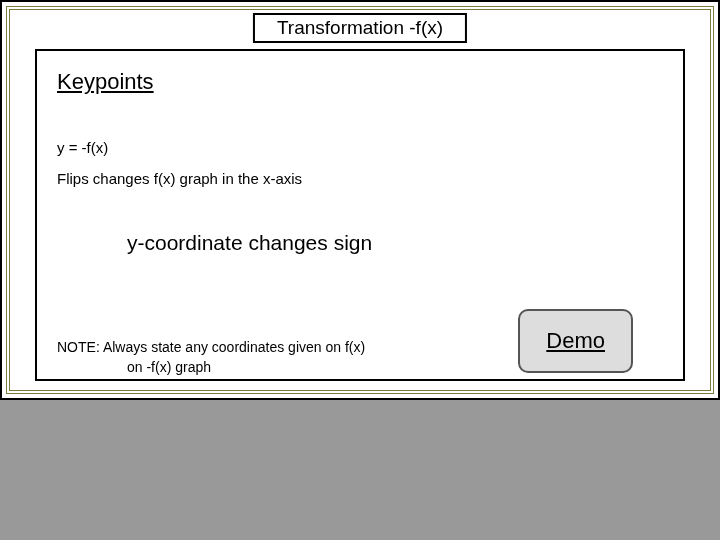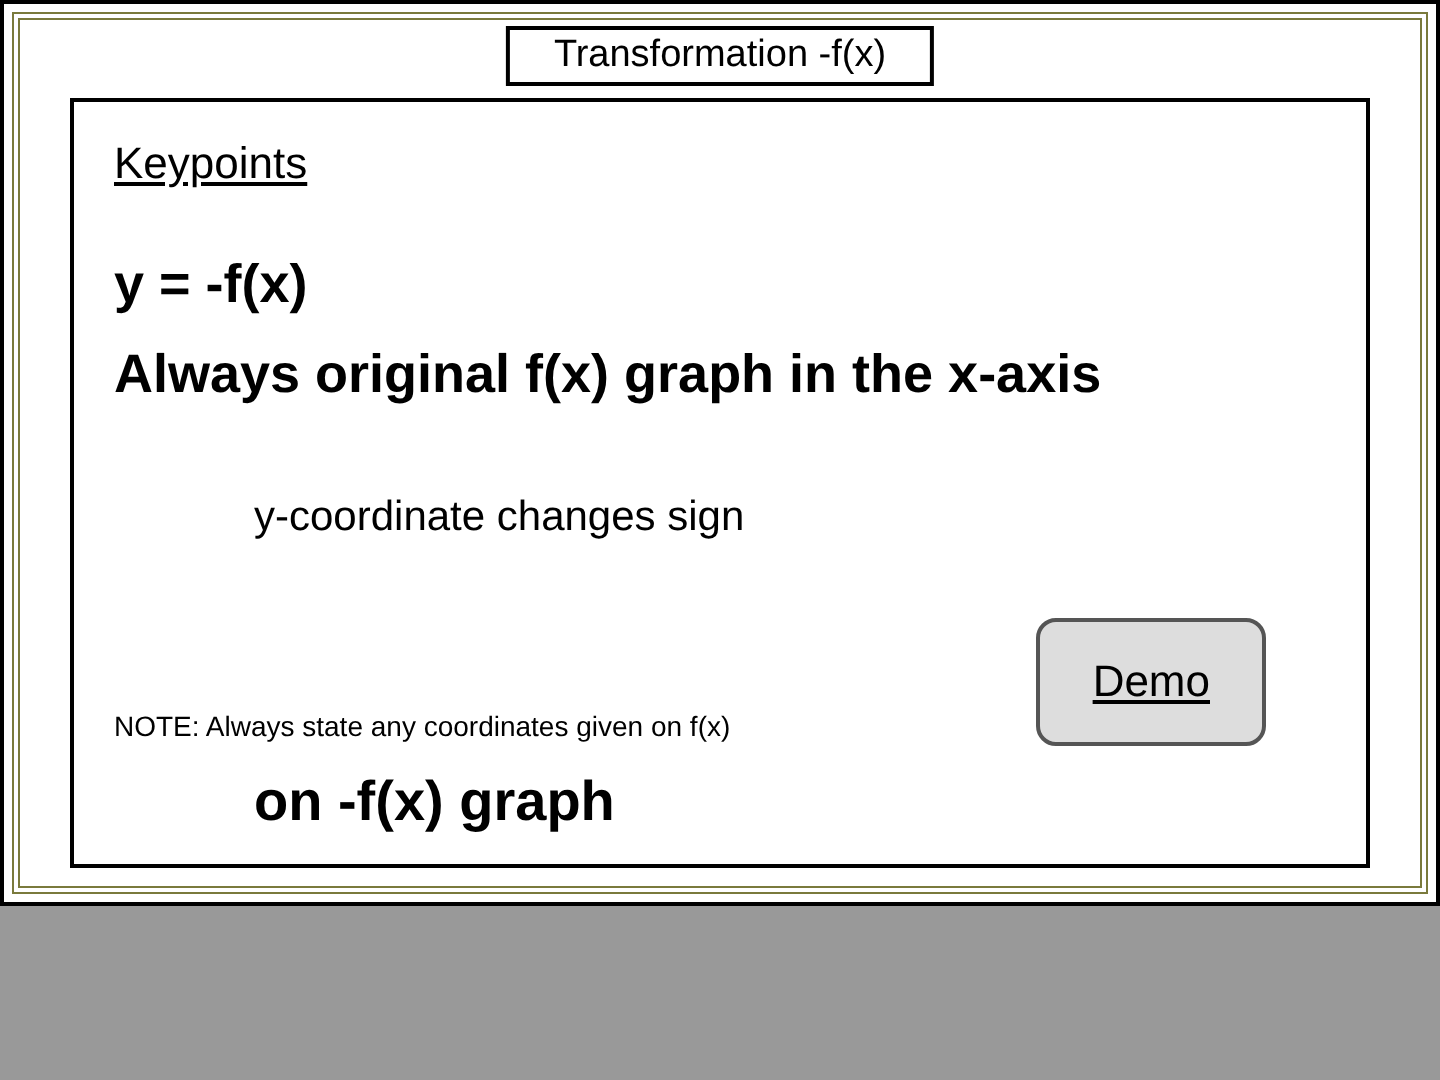--- a/index.html
+++ b/index.html
@@ -3,21 +3,21 @@
 <meta charset="utf-8">
 <style>
   * { box-sizing: border-box; margin: 0; padding: 0; }
   html, body { width: 720px; height: 540px; overflow: hidden; }
   body {
     font-family: "Comic Sans MS", "Comic Sans", cursive, sans-serif;
     background: #999;
   }
   .outer-frame {
     width: 720px;
-    height: 453px;
+    height: 400px;
     background: #fff;
     border: 2px solid #000;
     padding: 4px;
   }
   .mid-frame {
     width: 100%;
     height: 100%;
     border: 4px double #7a7a3c;
     padding: 3px;
   }
@@ -43,26 +43,25 @@
     left: 22px;
     right: 22px;
     bottom: 6px;
     border: 2px solid #000;
     background: #fff;
     padding: 18px 20px;
   }
   .keypoints-heading {
     font-size: 22px;
     text-decoration: underline;
-    margin-bottom: 32px;
+    margin-bottom: 44px;
   }
   .line {
-    font-size: 27px;
+    font-size: 15px;
     margin-bottom: 14px;
-    font-weight: bold;
   }
   .line-indent {
     font-size: 21px;
     margin-left: 70px;
     margin-top: 44px;
     margin-bottom: 21px;
   }
   .demo-button {
     position: absolute;
     right: 50px;
@@ -75,41 +74,40 @@
     font-family: inherit;
     text-decoration: underline;
     color: #000;
     cursor: pointer;
   }
   .note-line {
     font-size: 14px;
     margin-top: 84px;
   }
   .note-sub {
-    font-size: 28px;
+    font-size: 14px;
     margin-left: 70px;
-    margin-top: 14px;
-    font-weight: bold;
+    margin-top: 4px;
   }
 </style>
 </head>
 <body>
 
 <div class="outer-frame">
   <div class="mid-frame">
     <div class="main-content">
 
       <div class="title-box">
         <span>Transformation -f(x)</span>
       </div>
 
       <div class="content-box">
         <div class="keypoints-heading">Keypoints</div>
         <div class="line">y = -f(x)</div>
-        <div class="line">Always original f(x) graph in the x-axis</div>
+        <div class="line">Flips changes f(x) graph in the x-axis</div>
         <div class="line-indent">y-coordinate changes sign</div>
 
         <button class="demo-button">
           <span>Demo</span>
         </button>
 
         <div class="note-line">NOTE: Always state any coordinates given on f(x)</div>
         <div class="note-sub">on -f(x) graph</div>
       </div>
 

